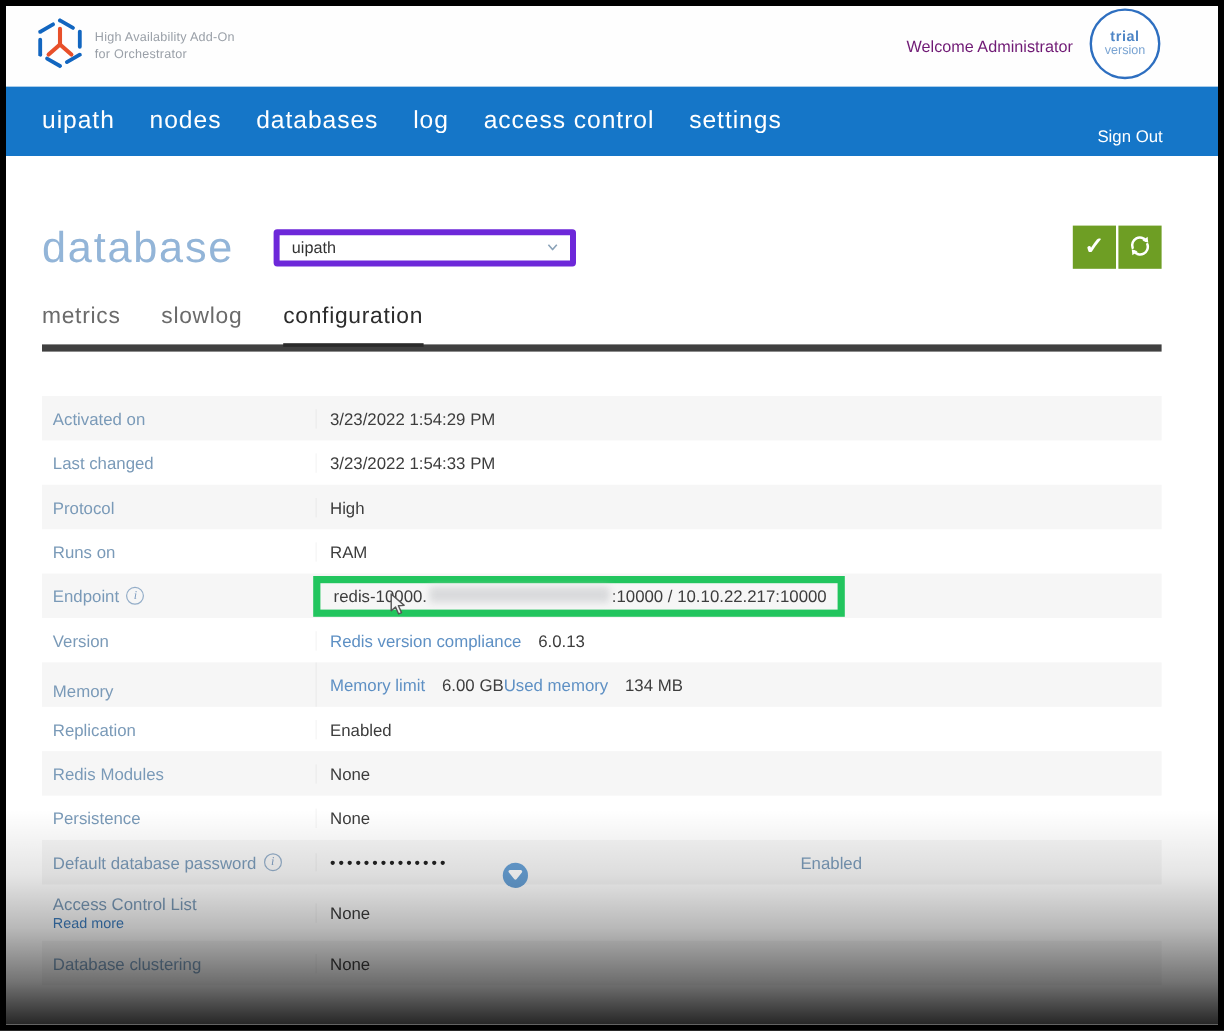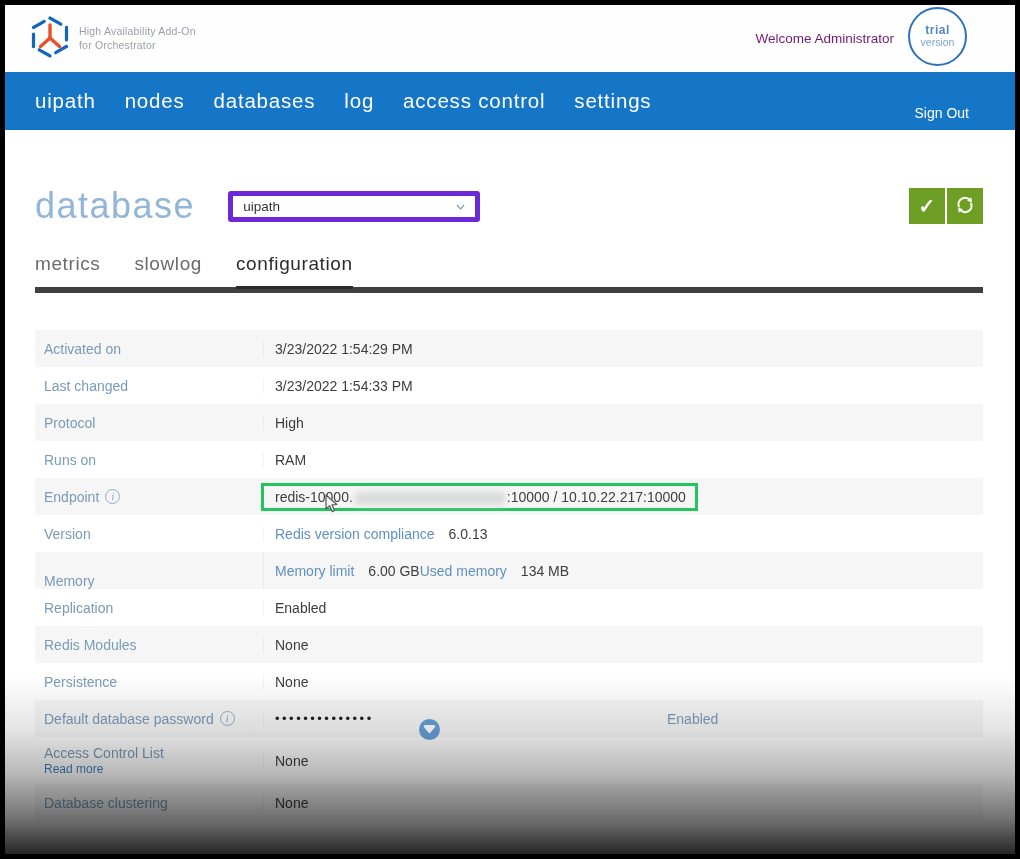--- a/index.html
+++ b/index.html
@@ -24,21 +24,21 @@
   .trial-badge .t1 { font-size:12px; color:#4f86c6; font-weight:700; letter-spacing:.5px; line-height:1; }
   .trial-badge .t2 { font-size:10.5px; color:#7aa4d2; font-weight:300; line-height:1.3; }
 
   
   .navbar { height:58px; background:#1576c8; display:flex; align-items:center; padding:0 46px 0 30px; }
   .nav-items { display:flex; align-items:center; gap:29px; }
   .nav-item { color:#fff; font-size:20.5px; font-weight:300; letter-spacing:.8px; cursor:pointer; text-decoration:none; }
   .signout { margin-left:auto; color:#fff; font-size:14px; font-weight:400; cursor:pointer; text-decoration:none;margin-top:24px; }
 
   
-  .page { padding:0 32px 0 30px; position:relative; }
+  .page { padding:0 47px 0 30px; position:relative; }
   .title-row { margin-top:56px; height:40px; display:flex; align-items:center; }
   .page-title { font-size:36px; font-weight:300; color:#93b5d8; letter-spacing:1.5px; line-height:1; }
   .db-select {
     margin-left:33px; width:252px; height:31px; border:5px solid #6d28d9; border-radius:3px;
     display:flex; align-items:center; padding:0 10px; font-size:13.5px; color:#333; background:#fff; cursor:pointer;
   }
   .db-select .chev { margin-left:auto; color:#8aa2b8; font-size:11px; }
   .action-btns { margin-left:auto; display:flex; gap:2px; }
   .abtn { width:36px; height:36px; background:#6e9e24; border:none; color:#fff; display:flex; align-items:center; justify-content:center; cursor:pointer; }
   .abtn .glyph { font-size:20px; font-weight:bold; line-height:1; }
@@ -56,29 +56,29 @@
     width:228px; flex:0 0 228px; padding-left:9px; font-size:14px; color:#7a9ab8;
     display:flex; align-items:center; gap:6px;
   }
   .cell-value { flex:1; border-left:1px solid rgba(120,120,120,.08); padding-left:11px; font-size:14px; color:#3d3d3d; display:flex; align-items:center; position:relative; }
   .info-icon {
     width:15px; height:15px; border:1.3px solid #93adc8; border-radius:50%;
     display:inline-flex; align-items:center; justify-content:center;
     font-size:10px; color:#7d9cc0; font-style:italic; font-family:"Liberation Serif", serif; flex:0 0 15px; cursor:pointer;
   }
   .sublabel { color:#5e90c4; }
-  .row-memory { align-items:flex-end; }
+  .row-memory { align-items:center; }
   .row-memory .cell-label { padding-top:10px; }
   .mem-lines { display:flex; justify-content:flex-start; }
   .mem-line { height:37px; display:flex; align-items:center; gap:14px; }
   .ver-gap { margin-left:14px; }
 
   
   .endpoint-box {
-    display:inline-flex; align-items:flex-end; border:3px solid #22c55e;
+    display:inline-flex; align-items:flex-start; border:6px solid #22c55e;
     padding:3px 9px 3px 11px; margin-left:-14px; background:transparent;
   }
   .redacted { display:inline-block; width:150px; height:13px; margin:0 2px; background:#d9dadc; filter:blur(3px); border-radius:2px; }
 
   
   .pwd-dots { font-size:13px; letter-spacing:2.5px; color:#222; }
   .eye-btn {
     width:21px; height:21px; border-radius:50%; background:#67a0d5; border:none;
     display:inline-flex; align-items:center; justify-content:center; cursor:pointer;
     position:absolute; left:155px; top:8px;

